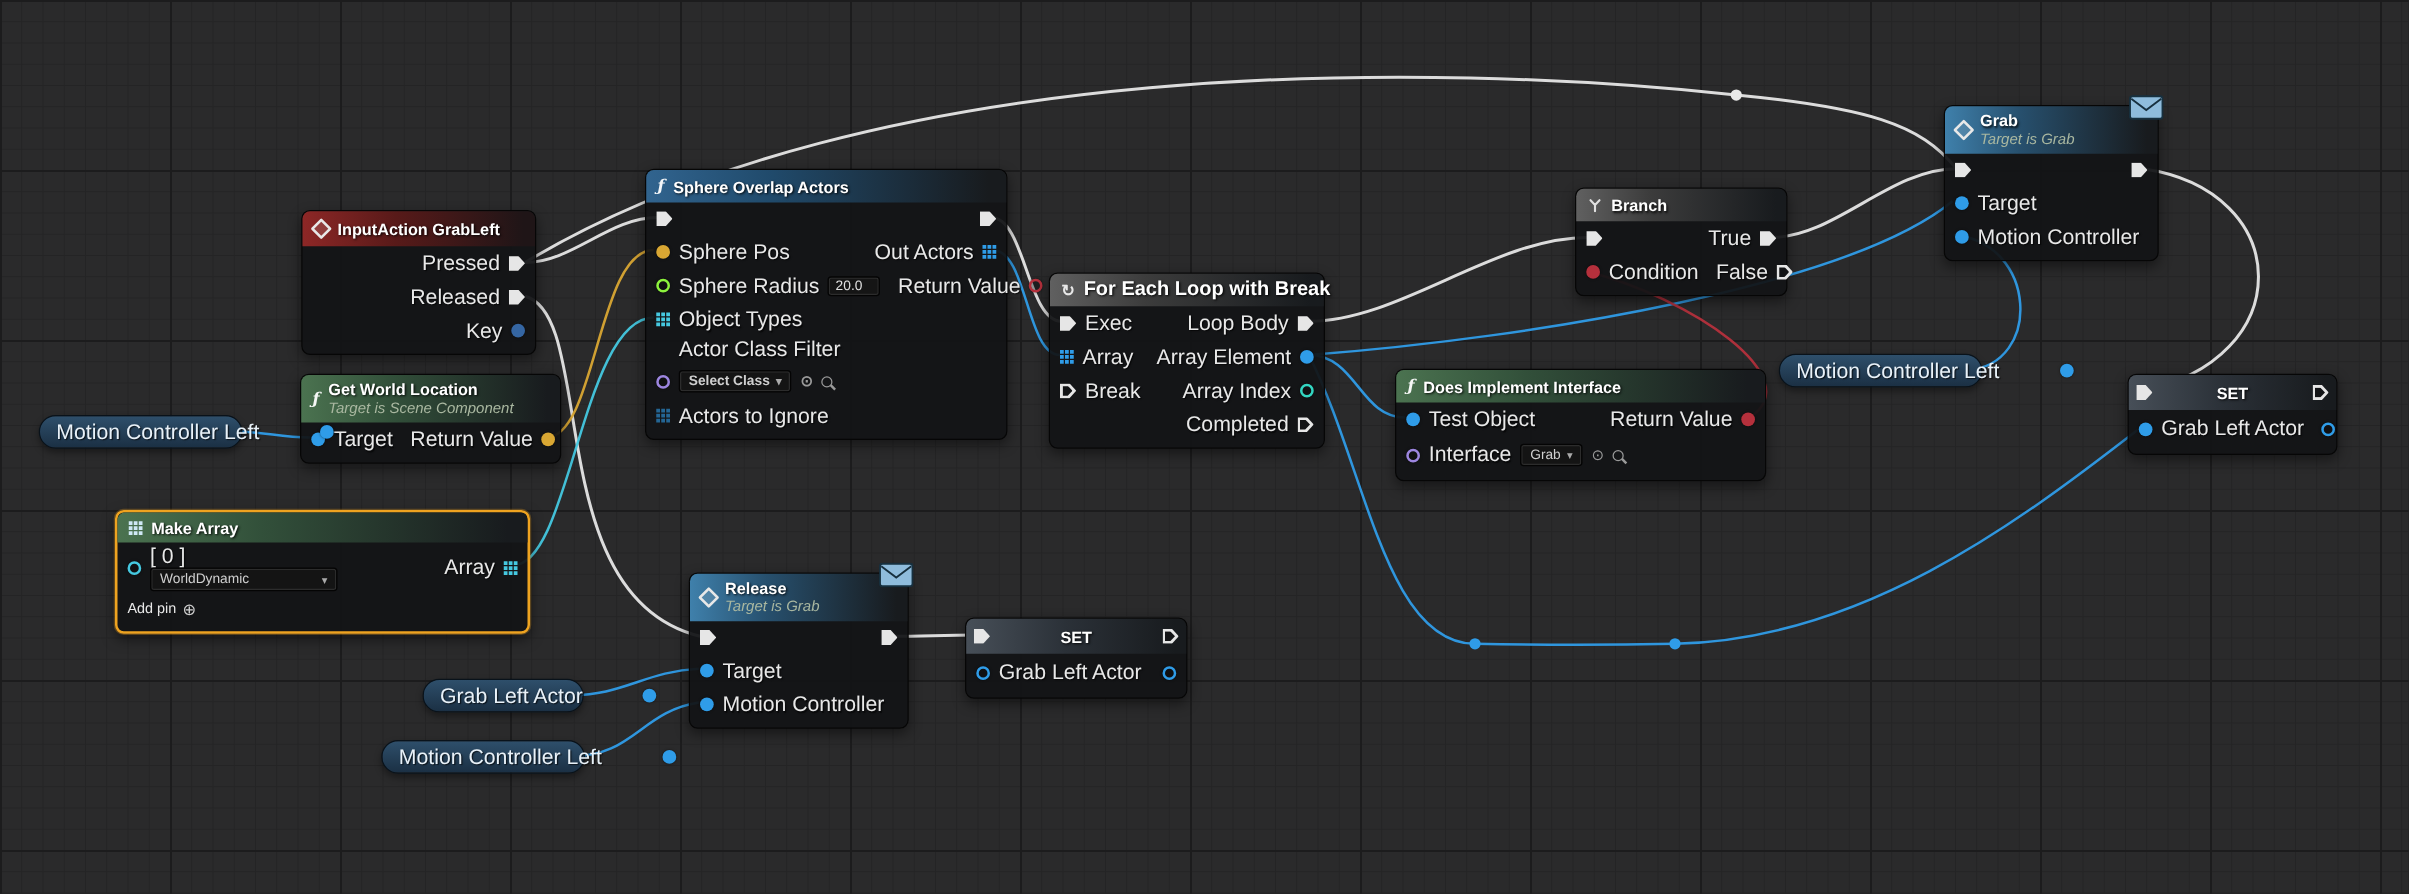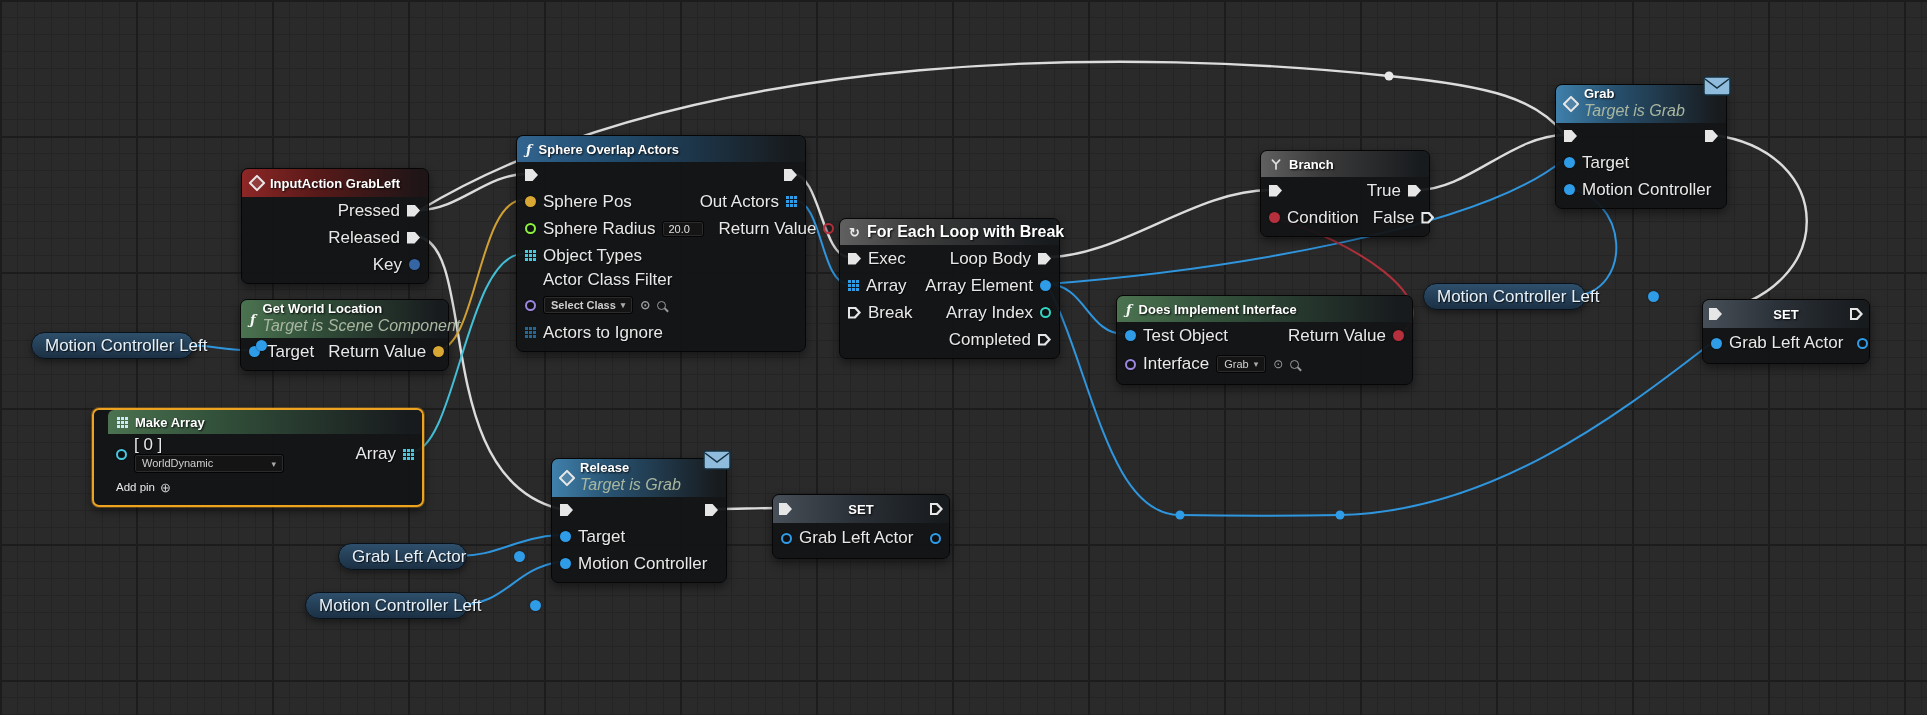--- a/index.html
+++ b/index.html
@@ -17,26 +17,26 @@
       linear-gradient(#242425 1px, transparent 1px),
       linear-gradient(90deg,#242425 1px, transparent 1px);
     background-size:136px 136px,136px 136px,17px 17px,17px 17px;
   }
   #wires{position:absolute;left:0;top:0;z-index:1;}
   .wire-exec{fill:none;stroke:var(--exec);stroke-width:2.4px;opacity:.95;}
   .wire-data{fill:none;stroke-width:2px;opacity:.95;}
 
   .node{position:absolute;z-index:2;background:rgba(19,20,22,.94);border:1px solid #060606;
         border-radius:7px;box-shadow:0 4px 10px rgba(0,0,0,.45);color:#e2e2e2;padding-bottom:5px;box-sizing:border-box;}
-  .node.selected{border:2px solid var(--sel);box-shadow:0 0 0 1px rgba(238,163,32,.3),0 4px 10px rgba(0,0,0,.5);padding-left:14px;}
+  .node.selected{border:2px solid var(--sel);box-shadow:0 0 0 1px rgba(238,163,32,.3),0 4px 10px rgba(0,0,0,.5);}
   .hdr{display:flex;align-items:center;gap:7px;padding:0 9px;border-radius:6px 6px 0 0;height:28px;box-sizing:border-box;}
   .hdr.h24{height:24px;} .hdr.h26{height:26px;} .hdr.h2{height:38px;}
   .tcol{display:flex;flex-direction:column;line-height:1.15;}
   .ttl{font-size:13px;font-weight:bold;color:#fff;text-shadow:1px 1px 2px rgba(0,0,0,.9);white-space:nowrap;}
-  .sub{font-size:16px;font-style:italic;color:#a9b7a0;white-space:nowrap;}
+  .sub{font-size:12px;font-style:italic;color:#a9b7a0;white-space:nowrap;}
   .hdr-event{background:linear-gradient(90deg,#8d2726 0%,#581a19 40%,#1f1517 95%);}
   .hdr-fn{background:linear-gradient(90deg,#31648f 0%,#204a6b 35%,#181b1e 95%);}
   .hdr-pure{background:linear-gradient(90deg,#4b7350 0%,#32503a 35%,#181b1e 95%);}
   .hdr-macro{background:linear-gradient(90deg,#606060 0%,#3c3c3c 35%,#181b1e 95%);}
   .hdr-iface{background:linear-gradient(90deg,#3f80ab 0%,#27506e 35%,#181b1e 95%);}
   .sethdr{display:flex;align-items:center;justify-content:space-between;height:28px;padding:0 6px;box-sizing:border-box;
           background:linear-gradient(90deg,#474f58 0%,#2b3138 45%,#181b1e 95%);border-radius:6px 6px 0 0;gap:6px;}
   .sethdr .ttl{flex:1;text-align:center;}
 
   .row{display:flex;align-items:center;gap:7px;padding:0 8px;height:27px;box-sizing:border-box;}

